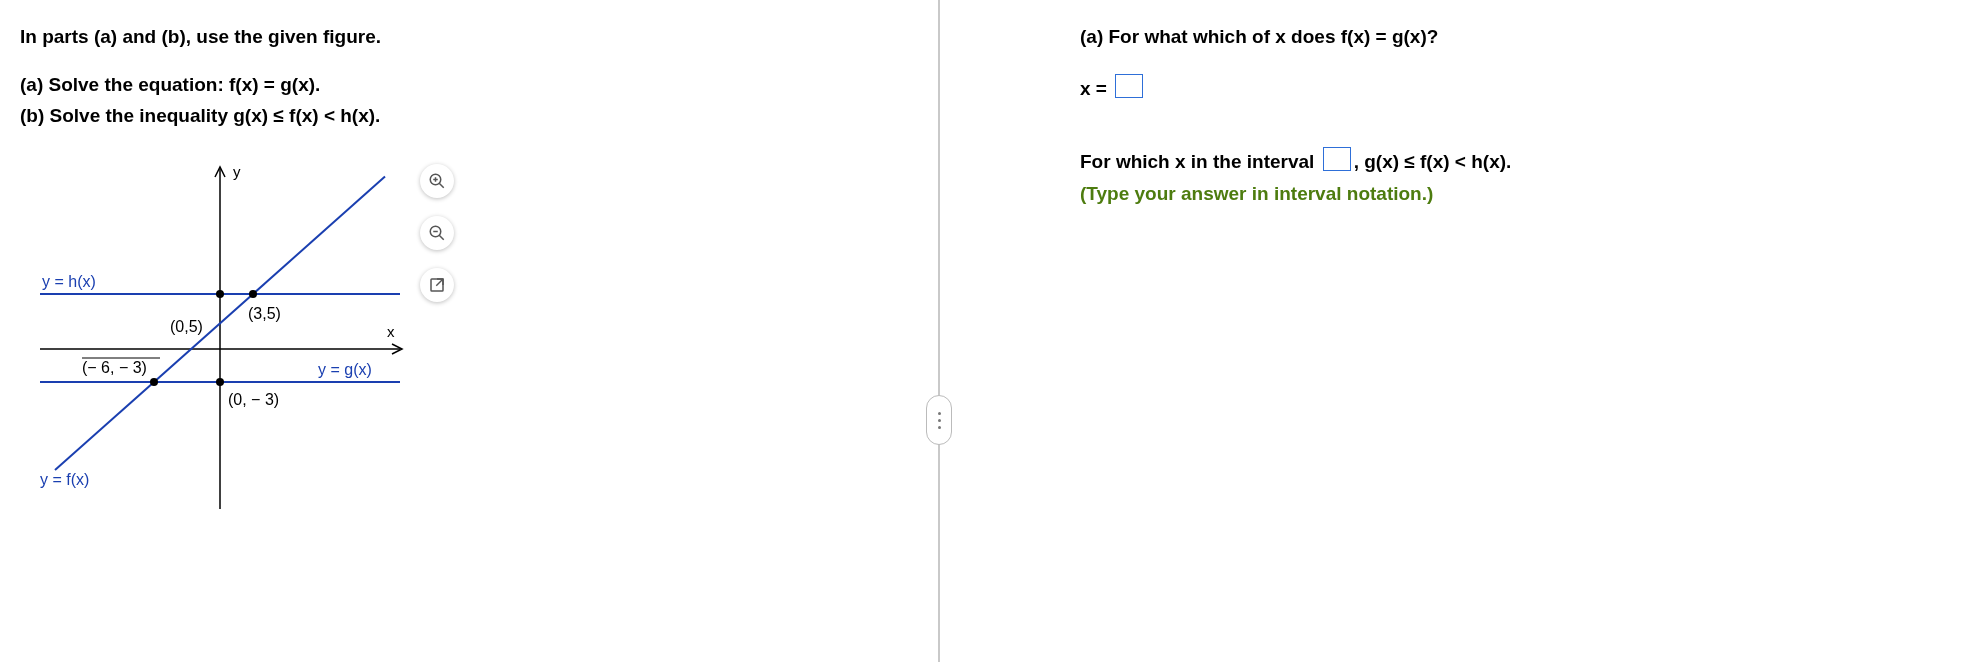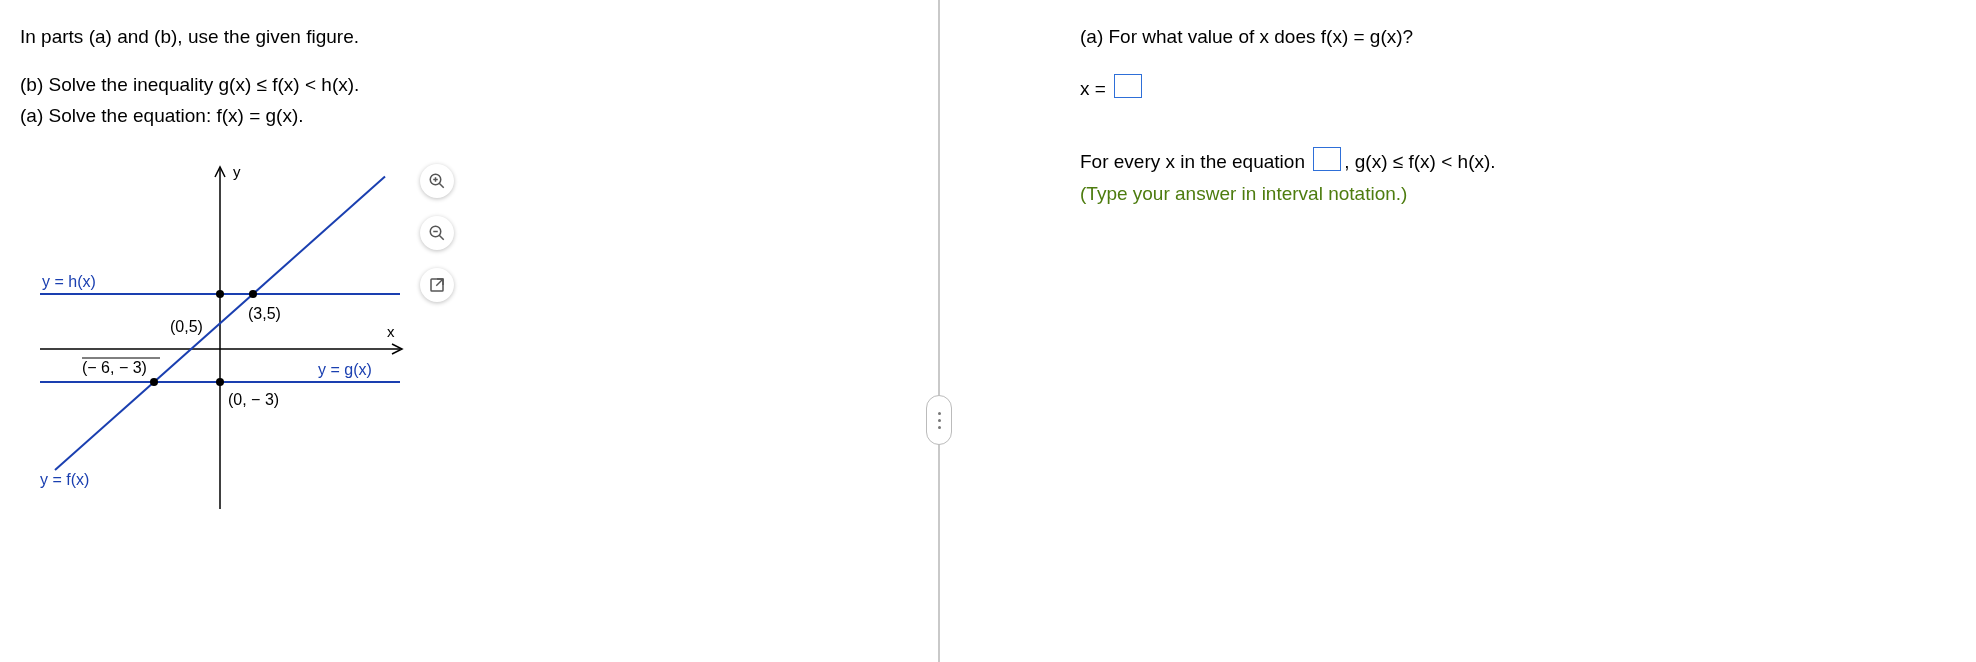--- a/index.html
+++ b/index.html
@@ -45,21 +45,21 @@
     background: #fff;
     display: flex;
     flex-direction: column;
     align-items: center;
     justify-content: center;
     gap: 4px;
   }
   .divider-handle span {
     width: 3px; height: 3px; background: #777; border-radius: 50%;
   }
-  p { margin: 0 0 6px 0; line-height: 1.35; }
+  p { margin: 0 0 6px 0; line-height: 1.35; font-weight: bold; }
   .ans-box {
     display: inline-block;
     width: 28px;
     height: 24px;
     border: 1.5px solid #2e6fd8;
     vertical-align: -3px;
     margin: 0 3px;
   }
   .hint { color: #4d7c0f; }
   .chart-wrap {
@@ -85,22 +85,22 @@
     color: #555;
   }
   .icon-btn svg { width: 18px; height: 18px; stroke: #555; fill: none; stroke-width: 2; }
 </style>
 </head>
 <body>
 
 <div class="left-pane">
   <p>In parts (a) and (b), use the given figure.</p>
   <div style="height:16px"></div>
+  <p>(a)  Solve the equation: f(x) = g(x).</p>
   <p>(b)  Solve the inequality g(x) ≤ f(x) &lt; h(x).</p>
-  <p>(a)  Solve the equation: f(x) = g(x).</p>
 
   <div class="chart-wrap">
     <svg width="390" height="370" viewBox="0 0 390 370">
 
       <g stroke="#000" stroke-width="1.5">
         <line x1="200" y1="10" x2="200" y2="350"></line>
         <line x1="20" y1="190" x2="380" y2="190"></line>
 
         <polyline points="195,18 200,8 205,18" fill="none"></polyline>
         <polyline points="372,185 382,190 372,195" fill="none"></polyline>
@@ -162,26 +162,26 @@
 </div>
 
 <div class="divider"></div>
 <div class="divider-handle">
   <span></span>
     <span></span>
     <span></span>
 </div>
 
 <div class="right-pane">
-  <p>(a)   For what value of x does f(x) = g(x)?</p>
+  <p>(a)   For what which of x does f(x) = g(x)?</p>
   <div style="height:18px"></div>
   <p>
     <span>x =</span>
     <span class="ans-box"></span>
   </p>
   <div style="height:22px"></div>
   <div style="height:18px"></div>
   <p>
-    <span>For every x in the equation</span>
+    <span>For which x in the interval</span>
     <span class="ans-box"></span><span>, g(x) ≤ f(x) &lt; h(x).</span>
   </p>
   <p class="hint">(Type your answer in interval notation.)</p>
 </div>
 
 </body></html>

